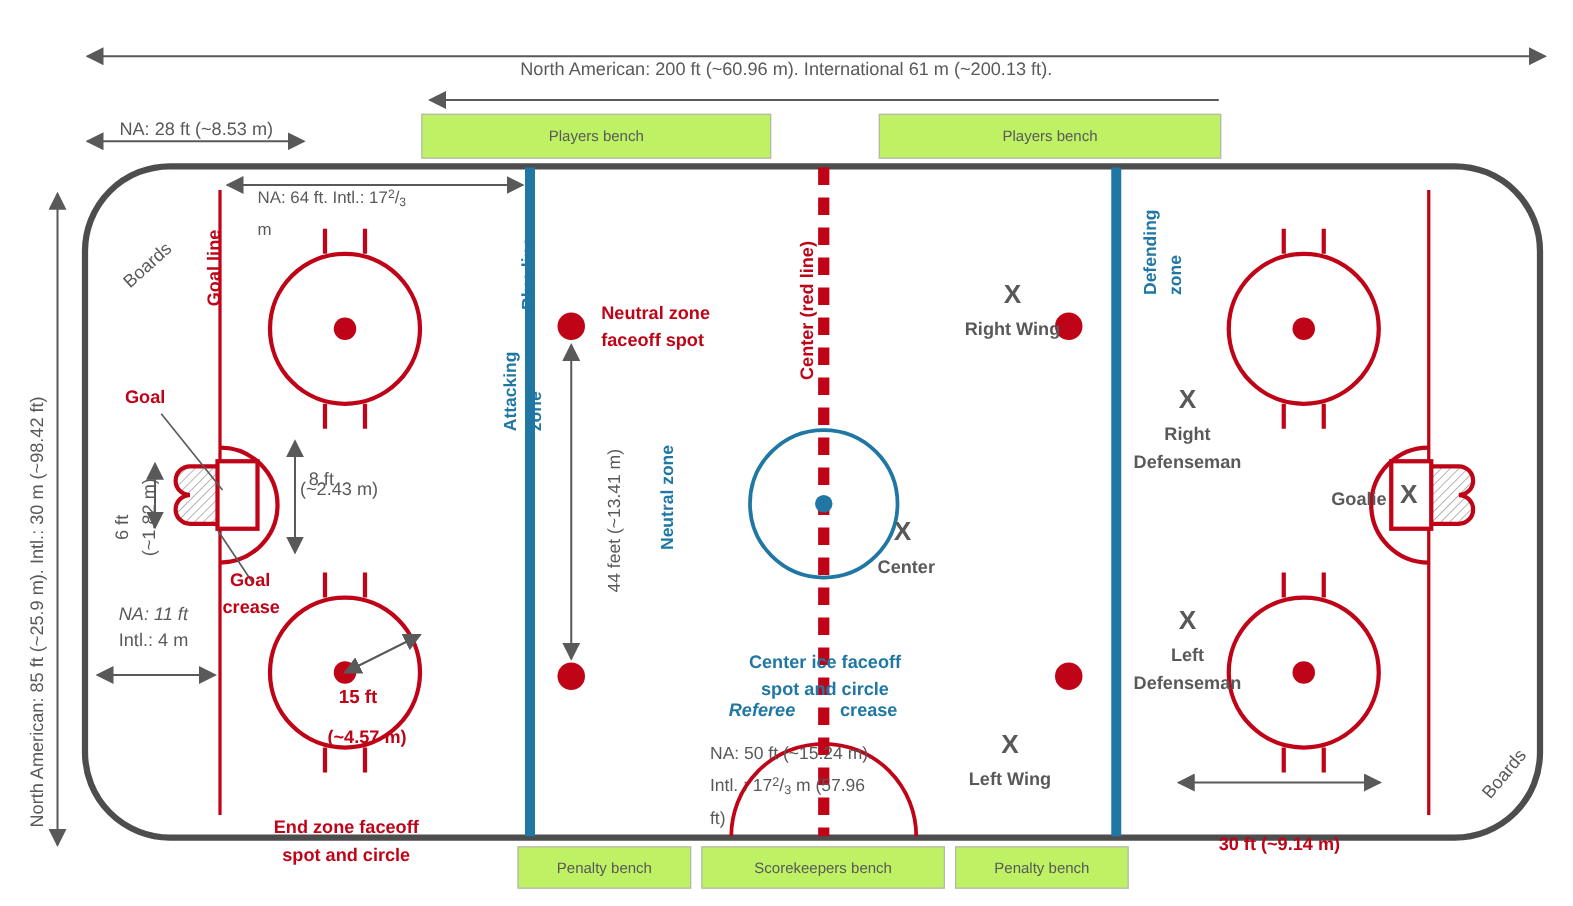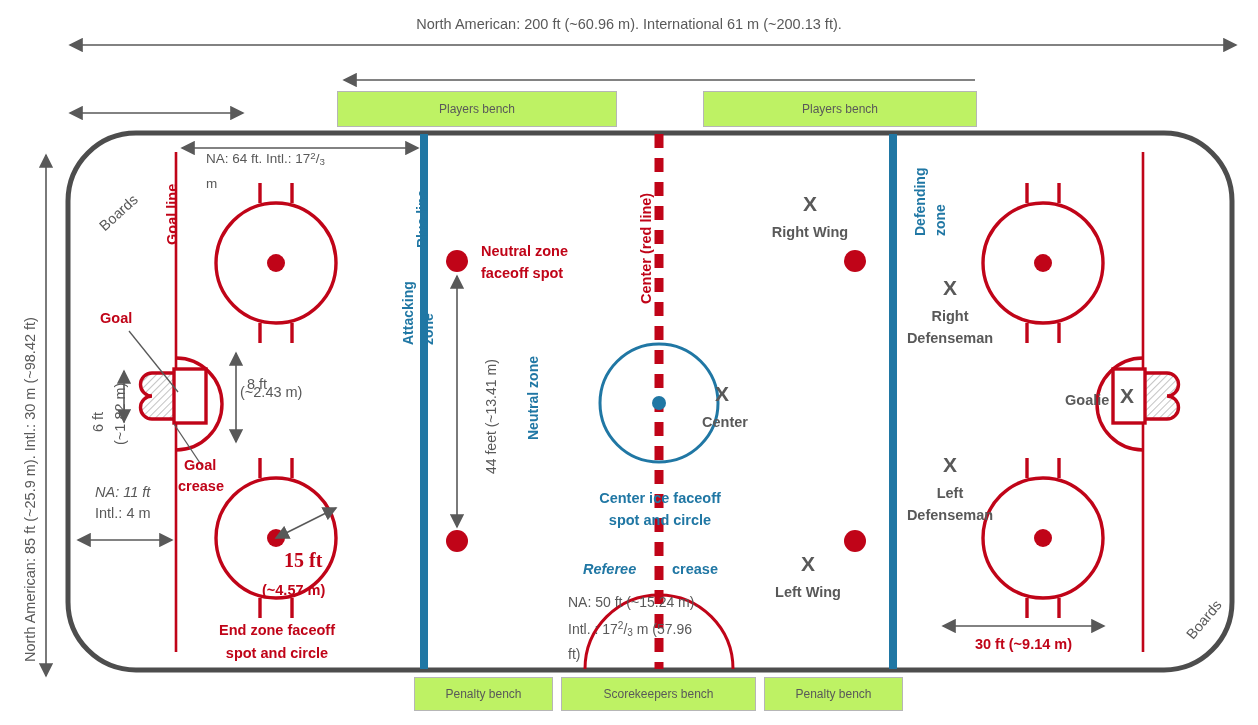--- a/index.html
+++ b/index.html
@@ -7,21 +7,21 @@
     font-family:"Liberation Sans","DejaVu Sans",sans-serif;
     width:1258px;height:725px;overflow:hidden;
   }
   #stage{position:relative;width:1258px;height:725px;background:#fff;}
   svg.layer{position:absolute;left:0;top:0;width:1258px;height:725px;}
   .lbl{position:absolute;white-space:pre;line-height:1.18;}
   .gray{color:#595959;}
   .red{color:#C00418;}
   .blue{color:#2077A4;}
   .b{font-weight:bold;}
-  .ctr{text-align:center;}
+  .ctr{text-align:center;margin-top:32px;}
   .bench{
     position:absolute;background:#bef264;border:1px solid #B6B6B6;
     color:#595959;display:flex;align-items:center;justify-content:center;
     font-size:12px;
   }
   sup.frn{font-size:0.72em;vertical-align:0.45em;}
   sub.frd{font-size:0.72em;vertical-align:-0.22em;}
 </style>
 </head>
 <body>
@@ -163,20 +163,21 @@
   <div class="bench" style="left:337px;top:91px;width:278px;height:34px;">Players bench</div>
   <div class="bench" style="left:703px;top:91px;width:272px;height:34px;">Players bench</div>
 
   <div class="bench" style="left:414px;top:677px;width:137px;height:32px;">Penalty bench</div>
   <div class="bench" style="left:561px;top:677px;width:193px;height:32px;">Scorekeepers bench</div>
   <div class="bench" style="left:764px;top:677px;width:137px;height:32px;">Penalty bench</div>
 
   <div class="lbl gray ctr" style="left:329px;top:16px;width:600px;font-size:14.5px;">North American: 200 ft (~60.96 m). International 61 m (~200.13 ft).</div>
 
 
+  <div class="lbl gray ctr" style="left:32px;top:64px;width:250px;font-size:14.5px;">NA: 28 ft (~8.53 m)</div>
 
   <div class="lbl gray" style="left:22px;top:662px;font-size:14.5px;transform:rotate(-90deg);transform-origin:0 0;">North American: 85 ft (~25.9 m). Intl.: 30 m (~98.42 ft)</div>
 
   <div class="lbl gray" style="left:206px;top:150px;font-size:13.5px;"><span>NA: 64 ft. Intl.: 17</span><sup class="frn">2</sup>/<sub class="frd">3</sub></div>
   <div class="lbl gray" style="left:206px;top:176px;font-size:13.5px;">m</div>
 
   <div class="lbl gray" style="left:96px;top:222px;font-size:14.5px;transform:rotate(-42deg);transform-origin:0 0;">Boards</div>
 
   <div class="lbl gray" style="left:1183px;top:632px;font-size:14.5px;transform:rotate(-50deg);transform-origin:0 0;">Boards</div>
 
@@ -189,21 +190,21 @@
 
   <div class="lbl gray" style="left:90px;top:432px;font-size:14.5px;transform:rotate(-90deg);transform-origin:0 0;">6 ft</div>
   <div class="lbl gray" style="left:112px;top:445px;font-size:14.5px;transform:rotate(-90deg);transform-origin:0 0;">(~1.82 m)</div>
 
   <div class="lbl gray" style="left:247px;top:376px;font-size:14.5px;">8 ft</div>
   <div class="lbl gray" style="left:240px;top:384px;font-size:14.5px;">(~2.43 m)</div>
 
   <div class="lbl gray" style="left:95px;top:484px;font-size:14.5px;font-style:italic;">NA: 11 ft</div>
   <div class="lbl gray" style="left:95px;top:505px;font-size:14.5px;">Intl.: 4 m</div>
 
-  <div class="lbl red b" style="left:284px;top:549px;font-size:20px;font-family:Liberation Serif, serif;">15 ft</div>
+  <div class="lbl red b" style="left:271px;top:549px;font-size:15px;">15 ft</div>
   <div class="lbl red b" style="left:262px;top:570px;font-size:14.5px;margin-top:12px;">(~4.57 m)</div>
 
   <div class="lbl red b ctr" style="left:187px;top:622px;width:180px;font-size:14.5px;">End zone faceoff</div>
   <div class="lbl red b ctr" style="left:187px;top:645px;width:180px;font-size:14.5px;">spot and circle</div>
 
   <div class="lbl blue b" style="left:414px;top:248px;font-size:14px;transform:rotate(-90deg);transform-origin:0 0;">Blue line</div>
 
   <div class="lbl blue b" style="left:400px;top:345px;font-size:14px;transform:rotate(-90deg);transform-origin:0 0;">Attacking</div>
   <div class="lbl blue b" style="left:420px;top:345px;font-size:14px;transform:rotate(-90deg);transform-origin:0 0;">zone</div>
 

